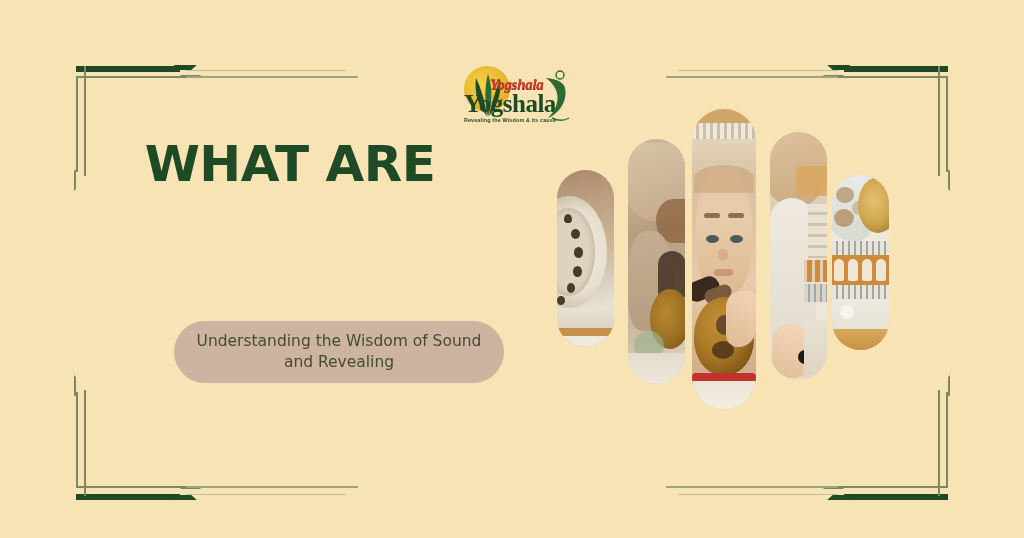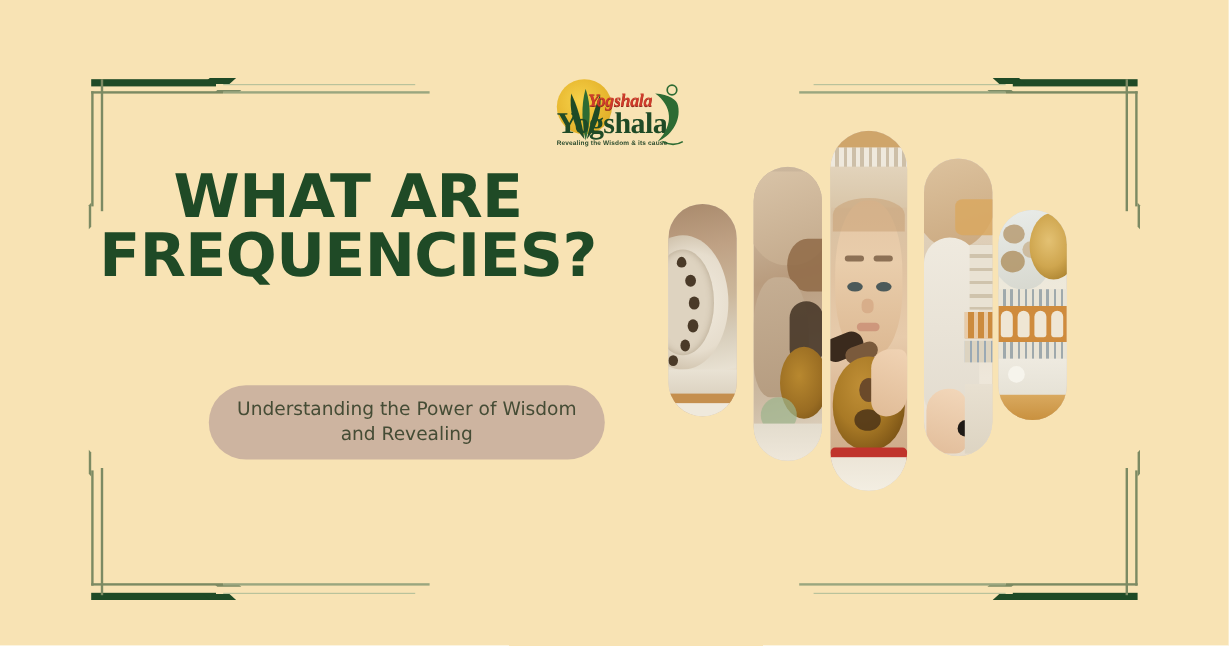--- a/index.html
+++ b/index.html
@@ -250,26 +250,25 @@
     <svg id="logo-swoosh" viewBox="0 0 34 56">
       <circle cx="22" cy="7" r="4" fill="none" stroke="#2d6b33" stroke-width="1.4"></circle>
       <path d="M8 10 C22 20, 24 36, 10 50 C20 46, 30 34, 27 20 C26 15, 20 11, 8 10 Z" fill="#2d6b33"></path>
       <path d="M14 50 C20 53, 26 53, 31 50" fill="none" stroke="#2d6b33" stroke-width="1.4"></path>
     </svg>
     <div id="logo-tagline">Revealing the Wisdom &amp; its cause</div>
   </div>
 
   <div id="headline">
     <span class="hl-line">WHAT ARE</span>
-    <span class="hl-line">FREQUENCIES?</span>
   </div>
 
   <div id="subtitle-pill">
     <div id="subtitle-text">
-      <span>Understanding the Power of Wisdom</span>
+      <span>Understanding the Wisdom of Sound</span>
       <span>and Revealing</span>
     </div>
   </div>
 
   <div id="collage">
 
     <div class="pill" style="left:12px; top:75px; width:57px; height:177px; border-radius:29px;">
       <div class="ph" style="left:0;top:0;width:100%;height:100%;background:linear-gradient(170deg,#a98a6c 0%,#bfa184 22%,#cbb79b 45%,#d7cdba 62%,#e8e1d2 78%,#cfa777 92%,#e6dcc8 100%);"></div>
       <div class="ph" style="left:-26px;top:26px;width:76px;height:112px;border-radius:50%;background:radial-gradient(ellipse at 62% 50%, #f2ece0 0%, #e6ddcd 52%, #cdbfa8 78%, #b8a98f 100%);"></div>
       <div class="ph" style="left:-14px;top:38px;width:52px;height:88px;border-radius:50%;background:#ded3c0;box-shadow:inset 0 0 6px rgba(120,100,70,.4);"></div>

